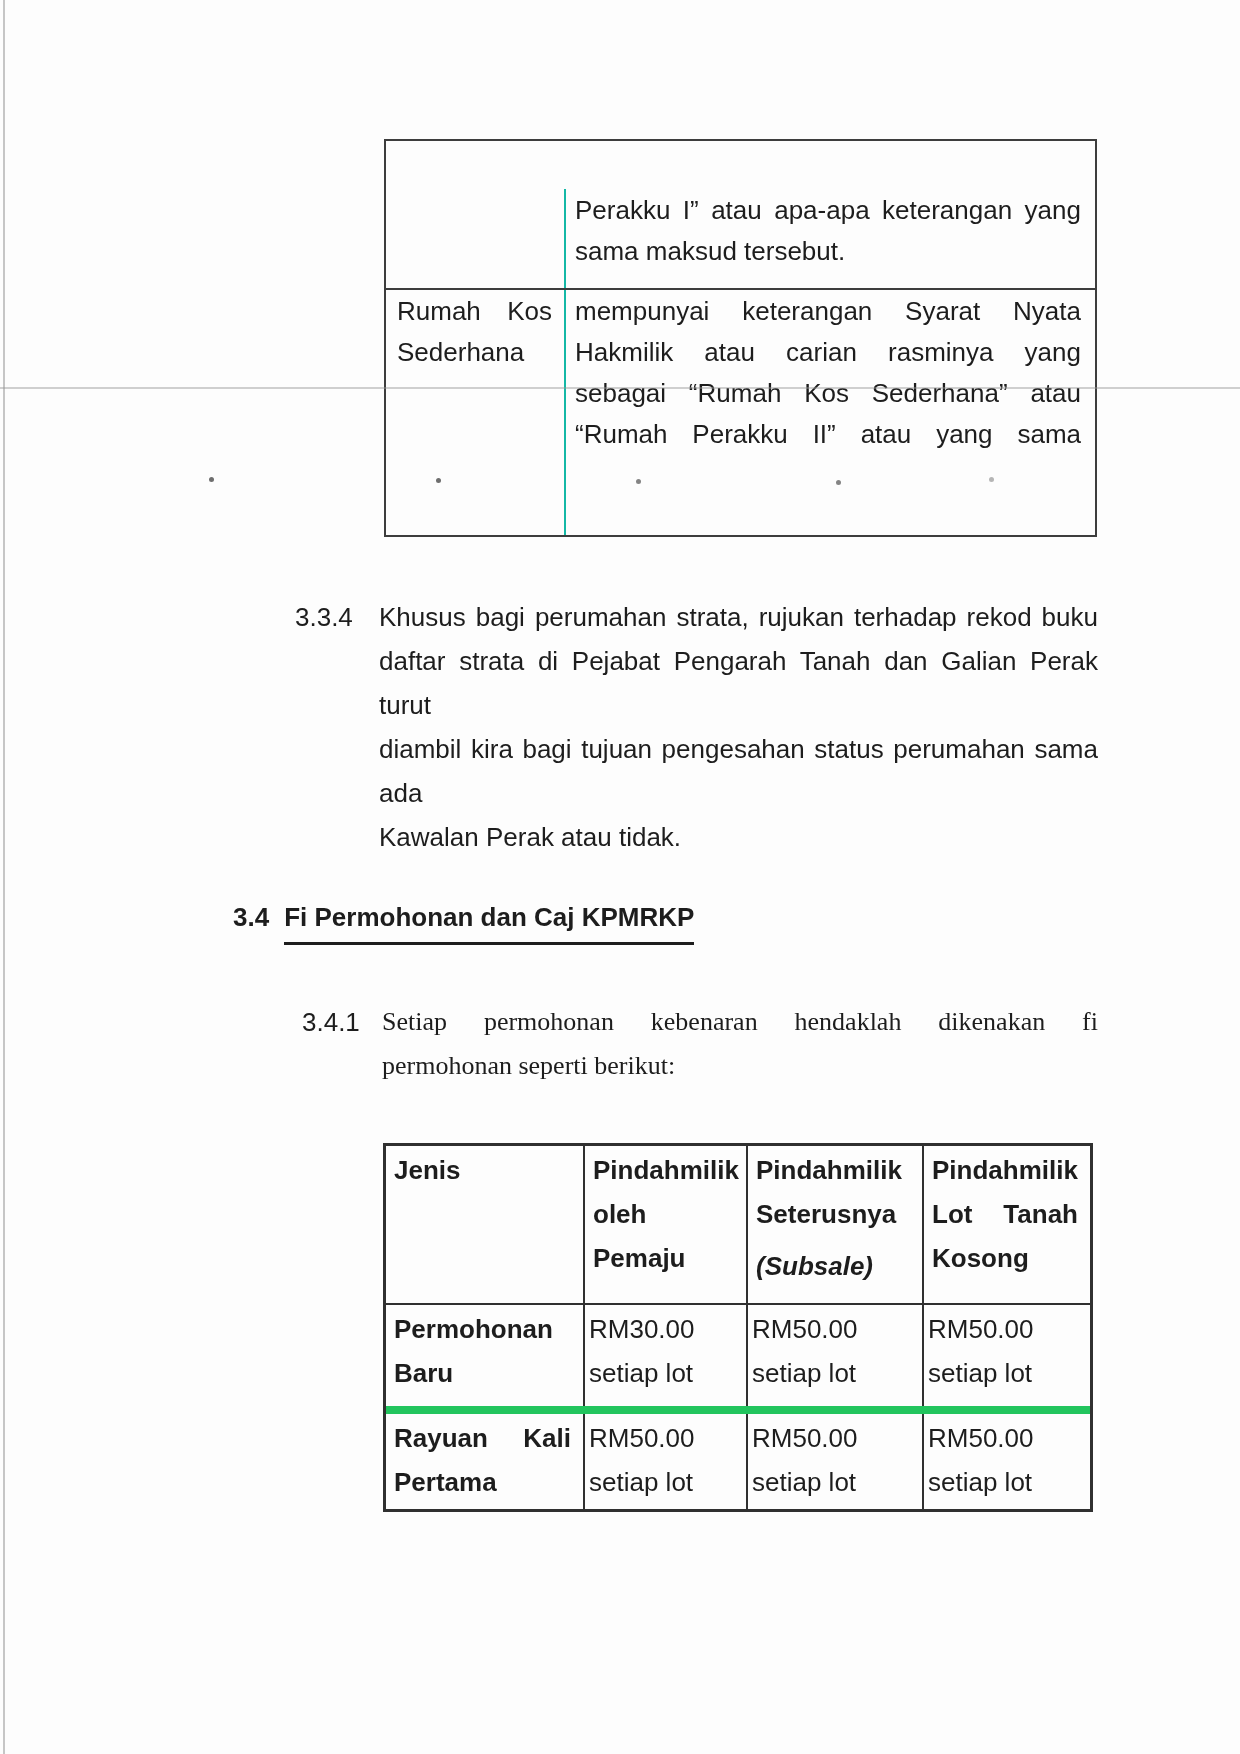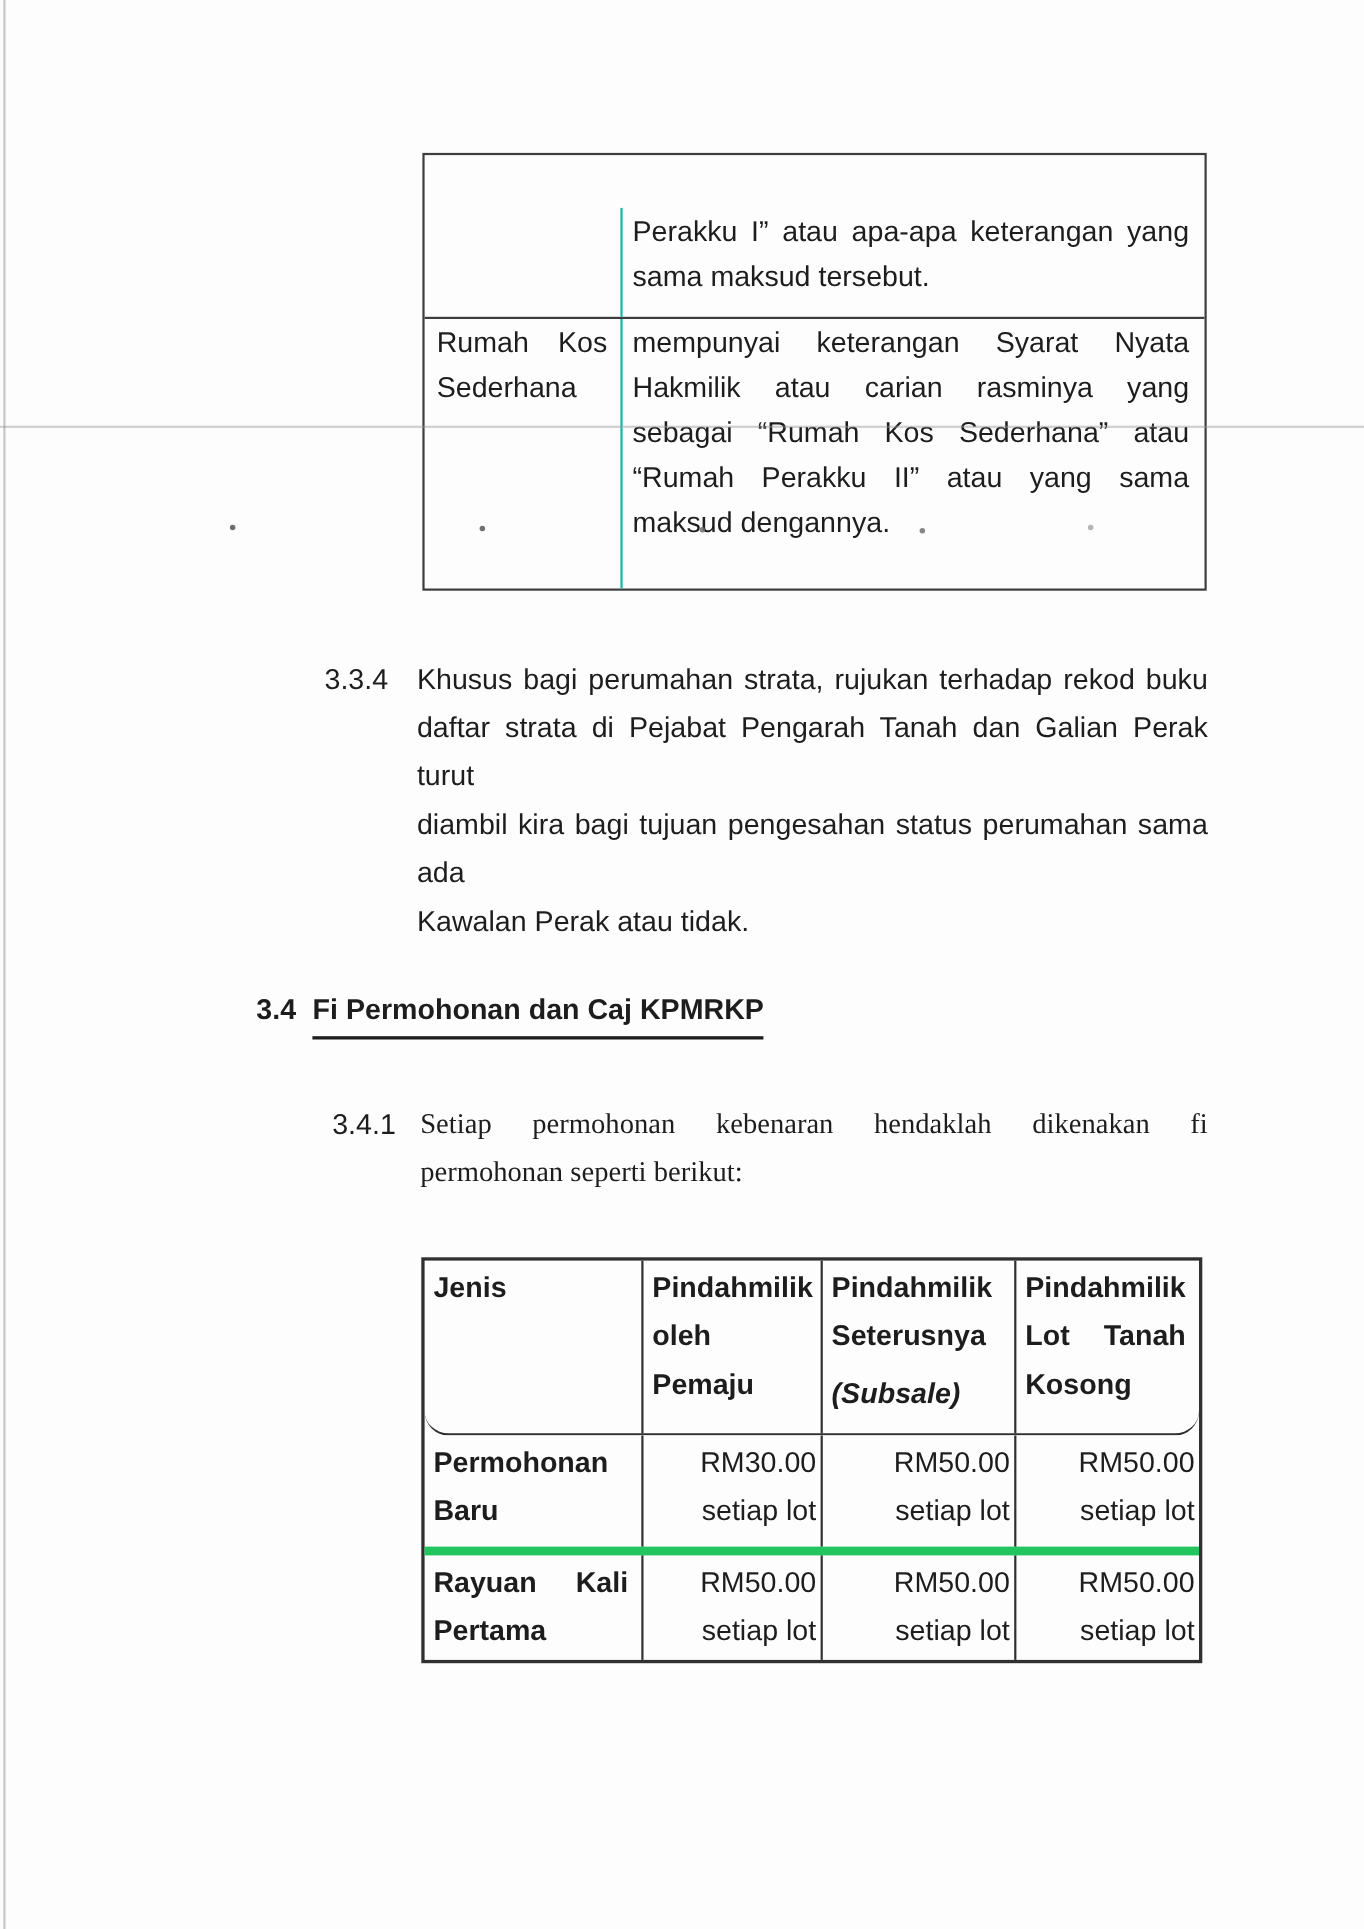--- a/index.html
+++ b/index.html
@@ -49,30 +49,30 @@
     border-bottom:3px solid #1d1d1d; padding-bottom:3px;
   }
 
   
   .fee-table {
     position:absolute; left:383px; top:1143px; width:710px; height:369px;
     box-sizing:border-box; border:3px solid #303030;
     display:flex; flex-direction:column;
   }
   .fee-table .frow { display:flex; box-sizing:border-box; }
-  .fee-table .fhead { height:159px; border-bottom:2px solid #303030;border-radius:22px; }
+  .fee-table .fhead { height:159px; border-bottom:2px solid #303030; }
   .fee-table .fr1 { height:109px; border-bottom:8px solid #22c55e; }
   .fee-table .fr2 { flex:1; }
   .fee-table .fcell { box-sizing:border-box; padding:2px 12px 0 8px; }
   .fee-table .fcell .ln { line-height:44px; }
   .fee-table .fc1 { width:199px; border-right:2px solid #303030; }
   .fee-table .fc2 { width:163px; border-right:2px solid #303030; }
   .fee-table .fc3 { width:176px; border-right:2px solid #303030; }
   .fee-table .fc4 { flex:1; }
-  .fee-table .ctr { text-align:right; padding:2px 4px 0 4px; }
+  .fee-table .ctr { text-align:left; padding:2px 4px 0 4px; }
   .fee-table .gap-top { margin-top:8px; }
 </style>
 </head>
 <body>
 
 <div class="page">
 
   <div class="edge-line"></div>
   <div class="scan-hline"></div>
   <div class="speck" style="left:209px; top:477px;"></div>
@@ -92,21 +92,20 @@
     <div class="trow trow-2">
       <div class="cell c1">
         <div class="ln jl">Rumah Kos</div>
         <div class="ln">Sederhana</div>
       </div>
       <div class="cell c2">
         <div class="ln jl">mempunyai keterangan Syarat Nyata</div>
         <div class="ln jl">Hakmilik atau carian rasminya yang</div>
         <div class="ln jl">sebagai “Rumah Kos Sederhana” atau</div>
         <div class="ln jl">“Rumah Perakku II” atau yang sama</div>
-        <div class="ln">maksud dengannya.</div>
       </div>
     </div>
   </div>
 
   <div class="clause clause-334">
     <span class="cnum">3.3.4</span>
     <div class="cbody">
       <div class="ln jl">Khusus bagi perumahan strata, rujukan terhadap rekod buku</div>
       <div class="ln jl">daftar strata di Pejabat Pengarah Tanah dan Galian Perak turut</div>
       <div class="ln jl">diambil kira bagi tujuan pengesahan status perumahan sama ada</div>

